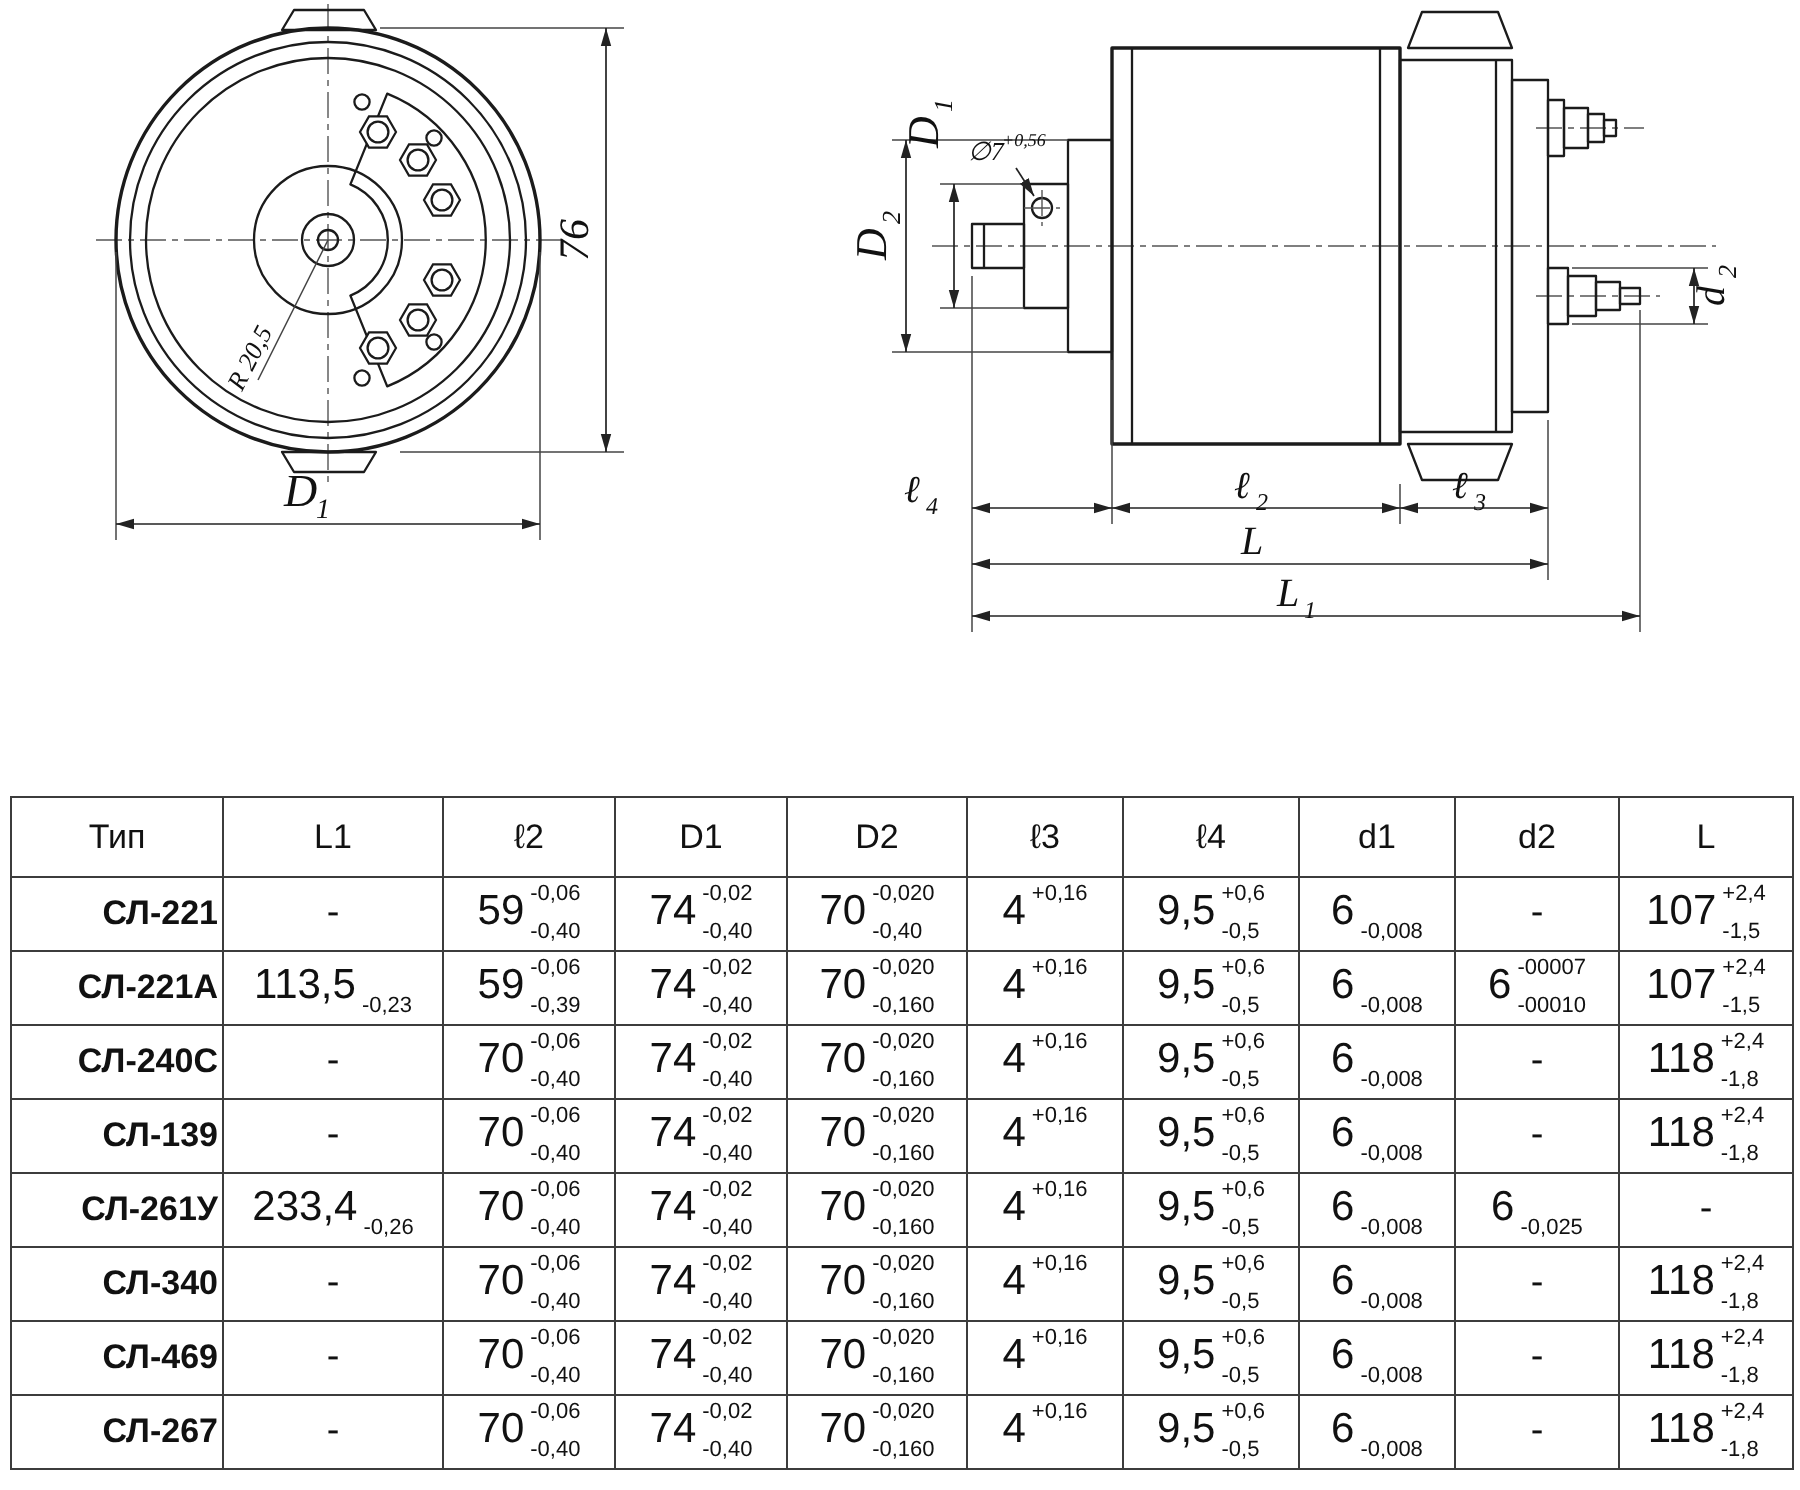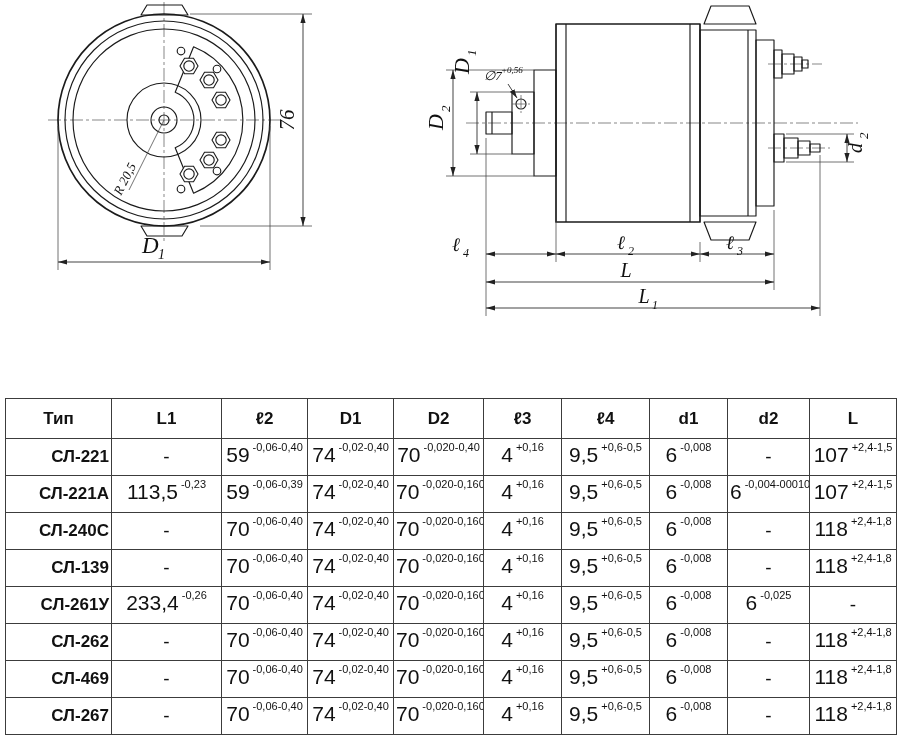--- a/index.html
+++ b/index.html
@@ -9,24 +9,24 @@
   svg text{font-family:"Liberation Serif","DejaVu Serif",serif;font-style:italic;fill:#111}
   .o{fill:none;stroke:#1b1b1b;stroke-width:1.15;stroke-linejoin:round}
   .o2{fill:none;stroke:#1b1b1b;stroke-width:1.7;stroke-linejoin:round}
   .thin{fill:none;stroke:#444;stroke-width:.75}
   .cl{fill:none;stroke:#555;stroke-width:.7;stroke-dasharray:13 3 3 3}
   .dim{fill:none;stroke:#222;stroke-width:.85}
   .hex{fill:#fff;stroke:#1b1b1b;stroke-width:1.1}
   table.dims{border-collapse:collapse;table-layout:fixed;width:891px;margin:0 0 0 5px;border:1.5px solid #3c3c3c}
   .dims th,.dims td{border:1px solid #3c3c3c;text-align:center;vertical-align:middle;
     height:37px;padding:0 2px;font-size:19px;overflow:hidden;white-space:nowrap}
-  .dims thead th{height:40px;font-size:17px;font-weight:700}
+  .dims thead th{height:40px;font-size:17px;font-weight:400}
   .dims td.type{font-weight:700;text-align:right;padding-left:7px;font-size:17px}
   .v{font-size:21px}
-  .tol{display:inline-flex;flex-direction:row;justify-content:space-between;height:30px;
+  .tol{display:inline-flex;flex-direction:column;justify-content:space-between;height:30px;
     margin-left:3px;vertical-align:middle;text-align:left}
   .ts{font-size:11px;line-height:11px;display:block;min-height:11px}
 </style>
 </head>
 <body>
 
 <div class="drawing">
 <svg width="900" height="398" viewBox="0 0 900 398" xmlns="http://www.w3.org/2000/svg">
   <defs>
     <marker id="arr" viewBox="0 0 9 6" refX="9" refY="3" markerWidth="9" markerHeight="6" orient="auto-start-reverse" markerUnits="userSpaceOnUse">
@@ -256,21 +256,21 @@
           </span></td>
         <td><span class="v">9,5</span><span class="tol">
             <span class="ts">+0,6</span>
             <span class="ts">-0,5</span>
           </span></td>
         <td><span class="v">6</span><span class="tol">
             <span class="ts"></span>
             <span class="ts">-0,008</span>
           </span></td>
         <td><span class="v">6</span><span class="tol">
-            <span class="ts">-0,004</span>
+            <span class="ts">-00007</span>
             <span class="ts">-00010</span>
           </span></td>
         <td><span class="v">107</span><span class="tol">
             <span class="ts">+2,4</span>
             <span class="ts">-1,5</span>
           </span></td>
       </tr>
       <tr>
         <td class="type">СЛ-240С</td>
         <td>-</td>
@@ -367,21 +367,21 @@
             <span class="ts"></span>
             <span class="ts">-0,008</span>
           </span></td>
         <td><span class="v">6</span><span class="tol">
             <span class="ts"></span>
             <span class="ts">-0,025</span>
           </span></td>
         <td>-</td>
       </tr>
       <tr>
-        <td class="type">СЛ-262</td>
+        <td class="type">СЛ-340</td>
         <td>-</td>
         <td><span class="v">70</span><span class="tol">
             <span class="ts">-0,06</span>
             <span class="ts">-0,40</span>
           </span></td>
         <td><span class="v">74</span><span class="tol">
             <span class="ts">-0,02</span>
             <span class="ts">-0,40</span>
           </span></td>
         <td><span class="v">70</span><span class="tol">

